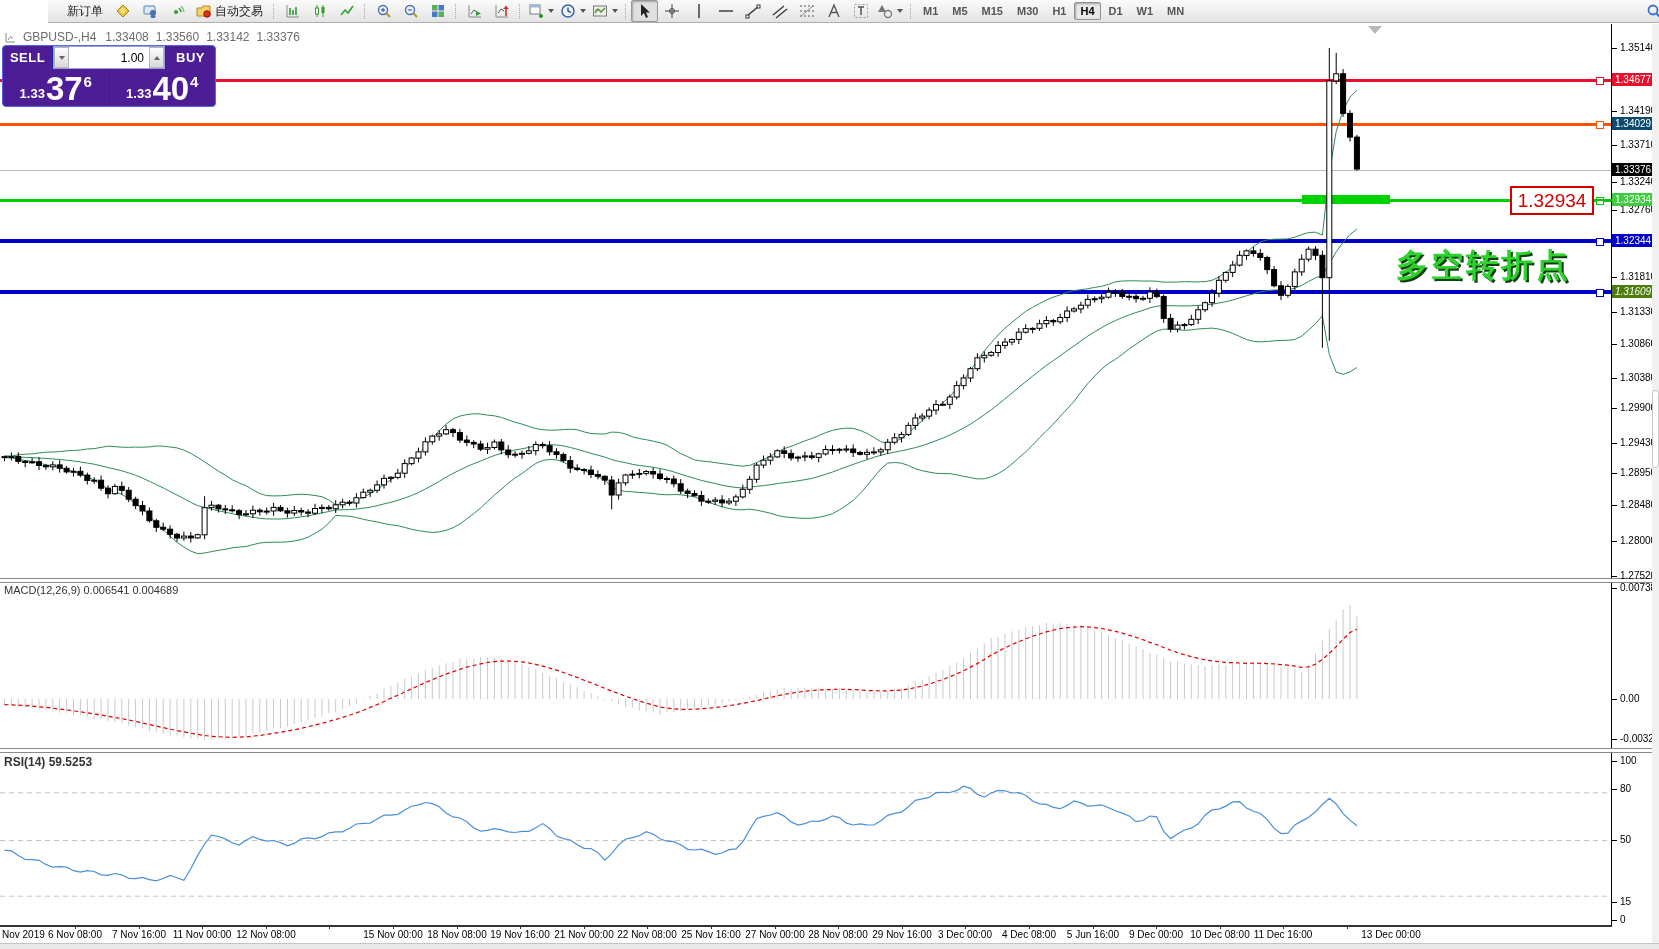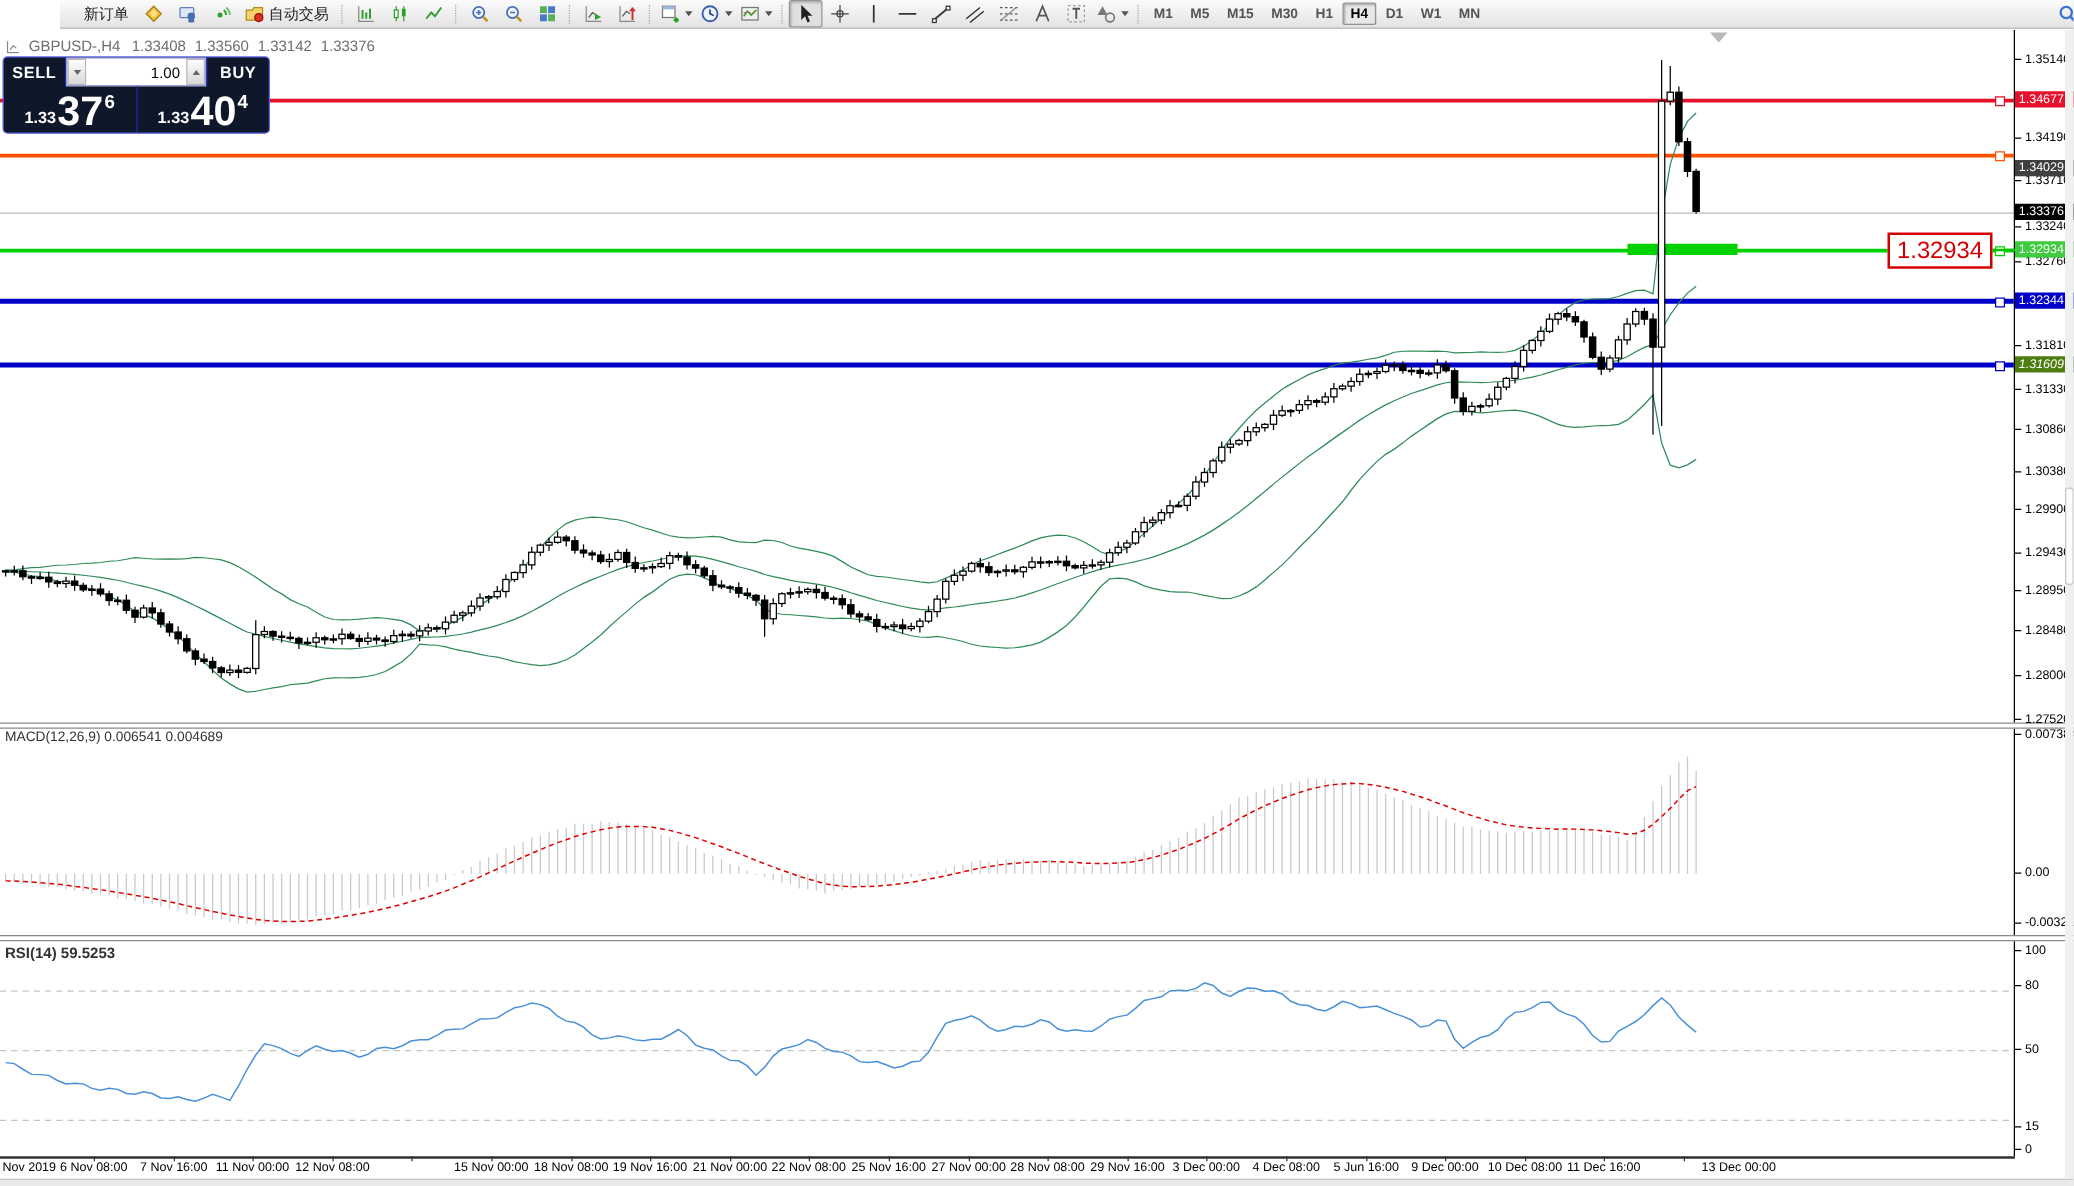--- a/index.html
+++ b/index.html
@@ -40,21 +40,21 @@
   .ind-tick{position:absolute;left:1612px;font-size:10px;color:#000;line-height:12px;white-space:nowrap;z-index:6;}
   .ind-tick .dash{display:inline-block;width:5px;height:1px;background:#000;vertical-align:middle;margin-right:3px;}
 
   .date-label{position:absolute;top:929px;font-size:10px;color:#000;transform:translateX(-50%);white-space:nowrap;z-index:6;}
   .date-label.year{transform:none;}
 
   #macd-label{position:absolute;left:4px;top:584px;font-size:11px;color:#333;z-index:6;}
   #rsi-label{position:absolute;left:4px;top:755px;font-size:12px;color:#333;z-index:6;font-weight:bold;}
 
   
-  #trade-panel{position:absolute;left:2px;top:45px;width:214px;height:62px;background:#0f172a;border:1px solid #5a64e6;
+  #trade-panel{position:absolute;left:2px;top:45px;width:214px;height:62px;background:#4c1d95;border:1px solid #5a64e6;
     border-radius:4px;box-sizing:border-box;color:#fff;z-index:10;overflow:hidden;}
   #tp-row1{display:flex;height:23px;align-items:stretch;}
   #tp-sell,#tp-buy{display:flex;align-items:center;justify-content:center;font-size:13px;font-weight:bold;letter-spacing:.5px;}
   #tp-sell{width:49px;border-right:1px solid #1b27ae;}
   #tp-buy{flex:1;border-left:1px solid #1b27ae;}
   #tp-vol{width:112px;background:#f2f2f2;display:flex;align-items:stretch;border:1px solid #9aa0e0;box-sizing:border-box;}
   #tp-vol-input{flex:1;background:#fff;color:#000;font-size:12px;display:flex;align-items:center;justify-content:flex-end;padding-right:5px;}
   .spin{width:15px;background:linear-gradient(#fdfdfd,#d9d9d9);display:flex;align-items:center;justify-content:center;border:1px solid #b6b6b6;box-sizing:border-box;}
   .spin .up{width:0;height:0;border-left:3px solid transparent;border-right:3px solid transparent;border-bottom:4px solid #666;}
   .spin .dn{width:0;height:0;border-left:3px solid transparent;border-right:3px solid transparent;border-top:4px solid #666;}
@@ -967,21 +967,21 @@
       <div class="ptick" style="top: 306px;"><span class="dash"></span>1.31330</div>
       <div class="ptick" style="top: 338px;"><span class="dash"></span>1.30860</div>
       <div class="ptick" style="top: 372px;"><span class="dash"></span>1.30380</div>
       <div class="ptick" style="top: 402px;"><span class="dash"></span>1.29900</div>
       <div class="ptick" style="top: 437px;"><span class="dash"></span>1.29430</div>
       <div class="ptick" style="top: 467px;"><span class="dash"></span>1.28950</div>
       <div class="ptick" style="top: 499px;"><span class="dash"></span>1.28480</div>
       <div class="ptick" style="top: 535px;"><span class="dash"></span>1.28000</div>
       <div class="ptick" style="top: 570px;"><span class="dash"></span>1.27520</div>
       <div class="pbadge" style="top: 73px; background: rgb(232, 17, 45);">1.34677</div>
-      <div class="pbadge" style="top: 128px; background: #404040;">1.34029</div>
+      <div class="pbadge" style="top: 117px; background: #0c4a6e;">1.34029</div>
       <div class="pbadge" style="top: 163px; background: rgb(0, 0, 0);">1.33376</div>
       <div class="pbadge" style="top: 193px; background: rgb(62, 203, 62);">1.32934</div>
       <div class="pbadge" style="top: 234px; background: rgb(0, 0, 200);">1.32344</div>
       <div class="pbadge" style="top: 285px; background: #4d7c0f; font-style: italic;">1.31609</div>
       <div class="ind-tick" style="top: 582px;"><span class="dash"></span>0.007384</div>
       <div class="ind-tick" style="top: 693px;"><span class="dash"></span>0.00</div>
       <div class="ind-tick" style="top: 733px;"><span class="dash"></span>-0.003215</div>
       <div class="ind-tick" style="top: 755px;"><span class="dash"></span>100</div>
       <div class="ind-tick" style="top: 783px;"><span class="dash"></span>80</div>
       <div class="ind-tick" style="top: 834px;"><span class="dash"></span>50</div>
@@ -1037,20 +1037,21 @@
 
   <div id="macd-label">
     <span>MACD(12,26,9)</span>
     <span>0.006541 0.004689</span>
   </div>
   <div id="rsi-label">
     <span>RSI(14)</span>
     <span>59.5253</span>
   </div>
 
+  <div id="annotation">多空转折点</div>
   <div id="callout">1.32934</div>
   <div id="callout-line"></div>
   <div id="scroll-marker"></div>
 
   <div id="v-scrollbar">
     <div id="v-scroll-thumb"></div>
   </div>
 </div>
 
 </body></html>

